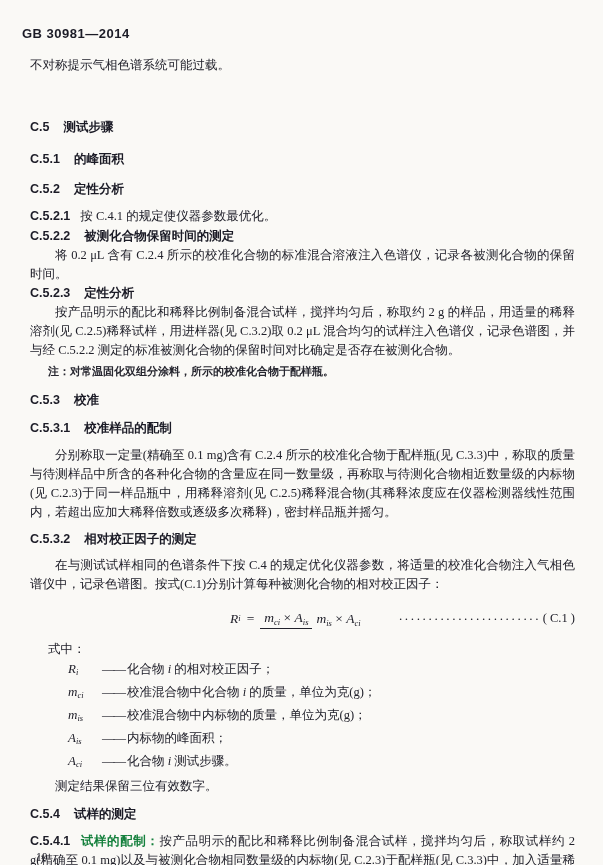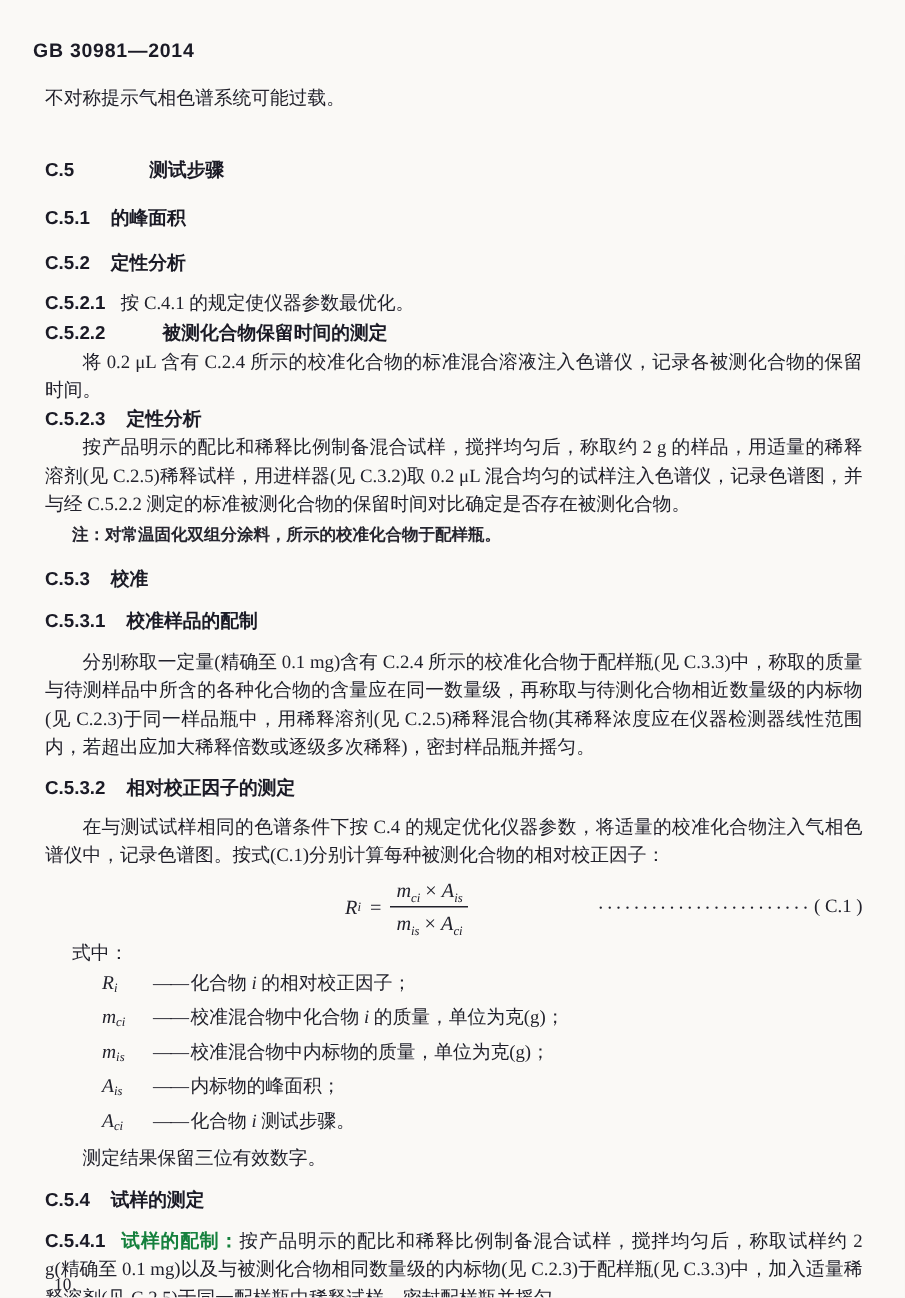--- a/index.html
+++ b/index.html
@@ -68,21 +68,21 @@
     white-space:nowrap;
   }
   .f-math i{font-style:italic;}
   .f-math sub{
     font-size:8.5px;
     font-style:italic;
     vertical-align:-3px;
     line-height:0;
   }
   .f-eq{margin:0 6px;}
-  .frac{display:inline-flex;flex-direction:column;text-align:center;}
+  .frac{display:inline-flex;flex-direction:row;text-align:center;}
   .frac .num{padding:0 4px 1px 4px;border-bottom:1px solid #21212b;}
   .frac .den{padding:1px 4px 0 4px;}
   .f-right{margin-left:auto;display:flex;align-items:center;white-space:nowrap;}
   .f-dots{letter-spacing:1.6px;font-size:13px;color:#21212b;overflow:hidden;}
   .f-label{font-size:12.5px;margin-left:2px;}
   
   .where{margin-left:18px;}
   .def-row{
     margin-left:18px;
     line-height:20px;
@@ -110,39 +110,39 @@
 </style>
 </head>
 <body>
 
 <div class="page">
 
   <div class="doc-header">GB 30981—2014</div>
 
   <p style="margin-top:13px;">不对称提示气相色谱系统可能过载。</p>
 
-  <div class="heading" style="margin-top:29px;gap:36px;">
+  <div class="heading" style="margin-top:43px;">
     <span class="hnum">C.5</span>
     <span>测试步骤</span>
   </div>
 
   <div class="heading" style="margin-top:13px;">
     <span class="hnum">C.5.1</span>
     <span>的峰面积</span>
   </div>
 
 
   <div class="heading" style="margin-top:11px;">
     <span class="hnum">C.5.2</span>
     <span>定性分析</span>
   </div>
 
   <p style="margin-top:8px;"><span class="pnum">C.5.2.1</span><span>按 C.4.1 的规定使仪器参数最优化。</span></p>
 
-  <div class="heading" style="margin-top:1px;gap:24px;">
+  <div class="heading" style="margin-top:1px;">
     <span class="hnum">C.5.2.2</span>
     <span>被测化合物保留时间的测定</span>
   </div>
 
   <p class="indent" style="margin-top:0;">将 0.2 μL 含有 C.2.4 所示的校准化合物的标准混合溶液注入色谱仪，记录各被测化合物的保留时间。</p>
 
   <div class="heading" style="margin-top:0;">
     <span class="hnum">C.5.2.3</span>
     <span>定性分析</span>
   </div>

